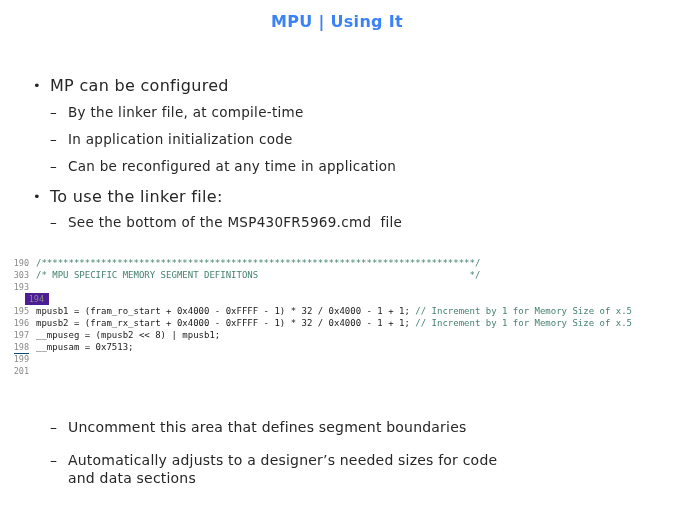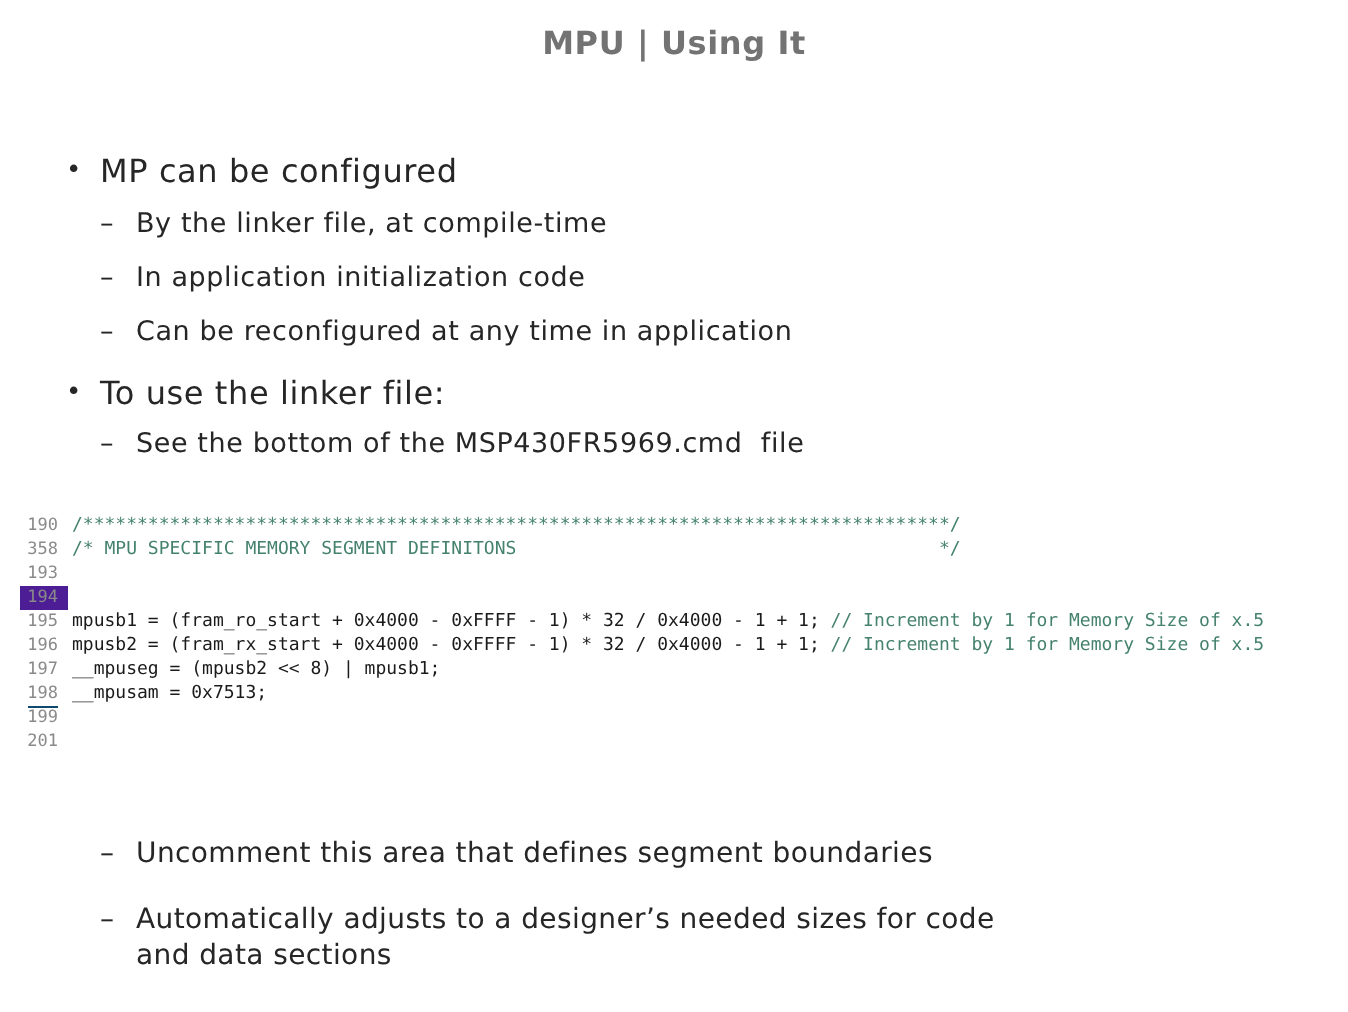--- a/index.html
+++ b/index.html
@@ -19,21 +19,21 @@
 
   
   .slide-title {
     position: absolute;
     top: 12px;
     left: 0;
     width: 674px;
     text-align: center;
     font-size: 16px;
     font-weight: bold;
-    color: #737373;
+    color: #3b82f6;
     letter-spacing: 0.3px;
   }
 
   
   .l1-row {
     position: absolute;
     left: 33px;
     display: flex;
     font-size: 16px;
     line-height: 19px;
@@ -98,20 +98,21 @@
     display: inline-block;
     box-sizing: border-box;
     width: 24px;
     padding-right: 5px;
     text-align: right;
     color: #8a8a8a;
     font-size: 8.5px;
   }
   .gutter.hl {
     background: #4c1d95;
+    margin-left: 15px;
   }
   .num {
     display: inline-block;
   }
   .num.ul {
     border-bottom: 1px solid #0c4a6e;
   }
   .code-text {
     color: #1a1a1a;
     margin-left: 2px;
@@ -148,21 +149,21 @@
     <span class="l1-glyph">•</span>
     <span class="l1-text">To use the linker file:</span>
   </div>
   <div class="l2-row" style="top:214px">
     <span class="l2-glyph">–</span>
     <span class="l2-text">See the bottom of the MSP430FR5969.cmd  file</span>
   </div>
 
   <div class="code-block">
     <div class="code-line"><span class="gutter"><span class="num">190</span></span><span class="code-text"></span><span class="code-comment">/********************************************************************************/</span></div>
-    <div class="code-line"><span class="gutter"><span class="num">358</span></span><span class="code-text"></span><span class="code-comment">/* MPU SPECIFIC MEMORY SEGMENT DEFINITONS                                       */</span></div>
+    <div class="code-line"><span class="gutter"><span class="num">303</span></span><span class="code-text"></span><span class="code-comment">/* MPU SPECIFIC MEMORY SEGMENT DEFINITONS                                       */</span></div>
     <div class="code-line"><span class="gutter"><span class="num">193</span></span><span class="code-text"></span><span class="code-comment"></span></div>
     <div class="code-line"><span class="gutter hl"><span class="num">194</span></span><span class="code-text"></span><span class="code-comment"></span></div>
     <div class="code-line"><span class="gutter"><span class="num">195</span></span><span class="code-text">mpusb1 = (fram_ro_start + 0x4000 - 0xFFFF - 1) * 32 / 0x4000 - 1 + 1; </span><span class="code-comment">// Increment by 1 for Memory Size of x.5</span></div>
     <div class="code-line"><span class="gutter"><span class="num">196</span></span><span class="code-text">mpusb2 = (fram_rx_start + 0x4000 - 0xFFFF - 1) * 32 / 0x4000 - 1 + 1; </span><span class="code-comment">// Increment by 1 for Memory Size of x.5</span></div>
     <div class="code-line"><span class="gutter"><span class="num">197</span></span><span class="code-text">__mpuseg = (mpusb2 &lt;&lt; 8) | mpusb1;</span><span class="code-comment"></span></div>
     <div class="code-line"><span class="gutter"><span class="num ul">198</span></span><span class="code-text">__mpusam = 0x7513;</span><span class="code-comment"></span></div>
     <div class="code-line"><span class="gutter"><span class="num">199</span></span><span class="code-text"></span><span class="code-comment"></span></div>
     <div class="code-line"><span class="gutter"><span class="num">201</span></span><span class="code-text"></span><span class="code-comment"></span></div>
   </div>
 

